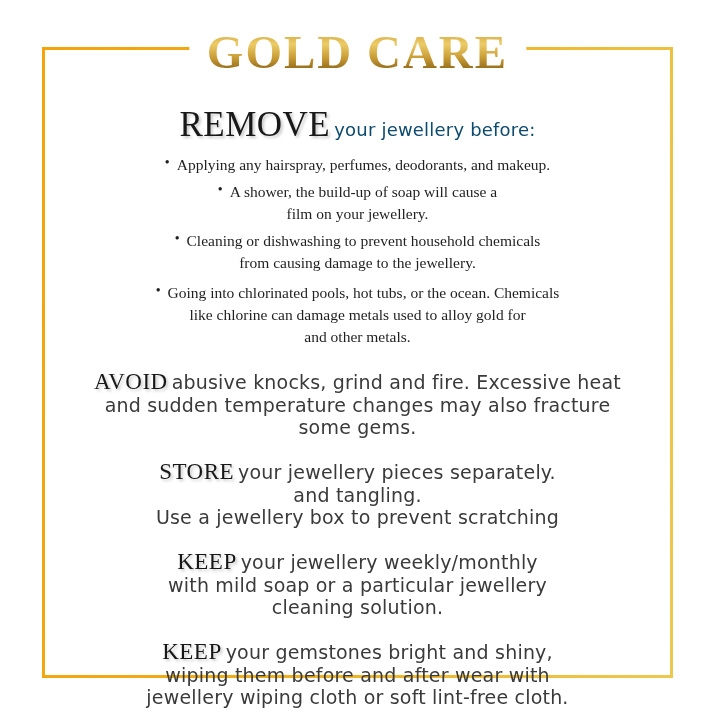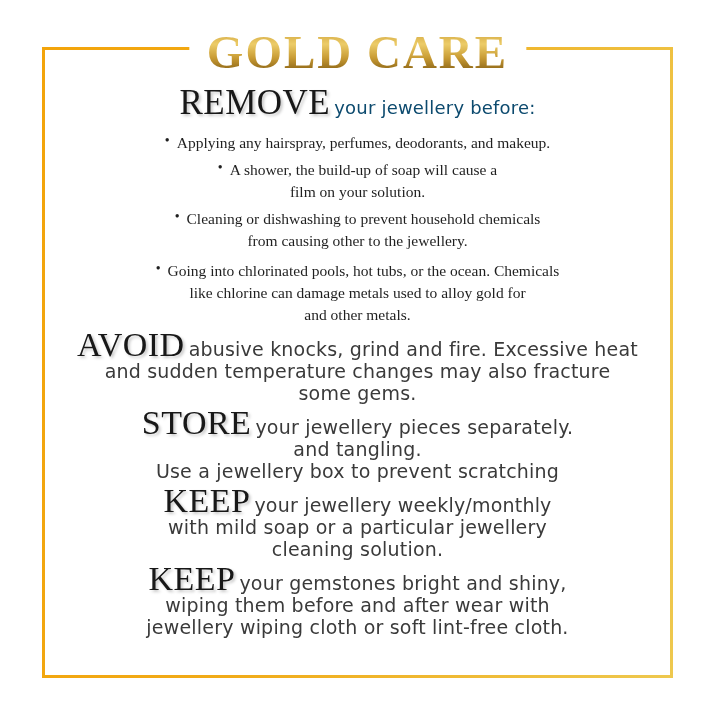--- a/index.html
+++ b/index.html
@@ -57,25 +57,26 @@
     width: 100%;
     box-sizing: border-box;
     padding: 36px 8px 0 8px;
     text-align: center;
   }
   .line-flex {
     display: flex;
     justify-content: center;
     align-items: baseline;
     gap: 4px;
+    margin-top: 22px;
   }
   .h {
     font-family: "Liberation Serif", serif;
     color: #181818;
-    font-size: 34px;
+    font-size: 23px;
     line-height: 24px;
     letter-spacing: 0.5px;
     text-shadow: 2px 2px 3px rgba(0,0,0,0.22);
     white-space: nowrap;
   }
   .h-lg {
     font-size: 35px;
     line-height: 34px;
   }
   .sans {
@@ -135,26 +136,26 @@
       </div>
 
       <div class="bullets">
 
         <p class="bullet-item">
           <span class="bline"><span class="dot">•</span><span>Applying any hairspray, perfumes, deodorants, and makeup.</span></span>
         </p>
 
         <p class="bullet-item">
           <span class="bline"><span class="dot">•</span><span>A shower, the build-up of soap will cause a</span></span>
-          <span class="bline">film on your solution.</span>
+          <span class="bline">film on your jewellery.</span>
         </p>
 
         <p class="bullet-item">
           <span class="bline"><span class="dot">•</span><span>Cleaning or dishwashing to prevent household chemicals</span></span>
-          <span class="bline">from causing other to the jewellery.</span>
+          <span class="bline">from causing damage to the jewellery.</span>
         </p>
 
         <p class="bullet-item last">
           <span class="bline"><span class="dot">•</span><span>Going into chlorinated pools, hot tubs, or the ocean. Chemicals</span></span>
           <span class="bline">like chlorine can damage metals used to alloy gold for</span>
           <span class="bline">and other metals.</span>
         </p>
 
       </div>
 

